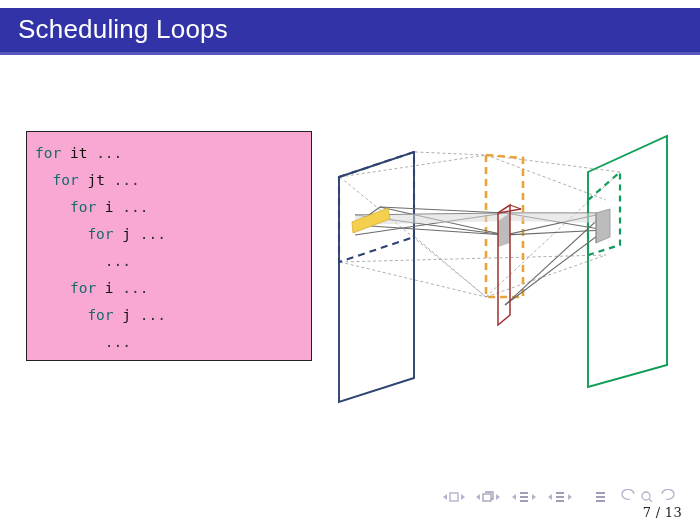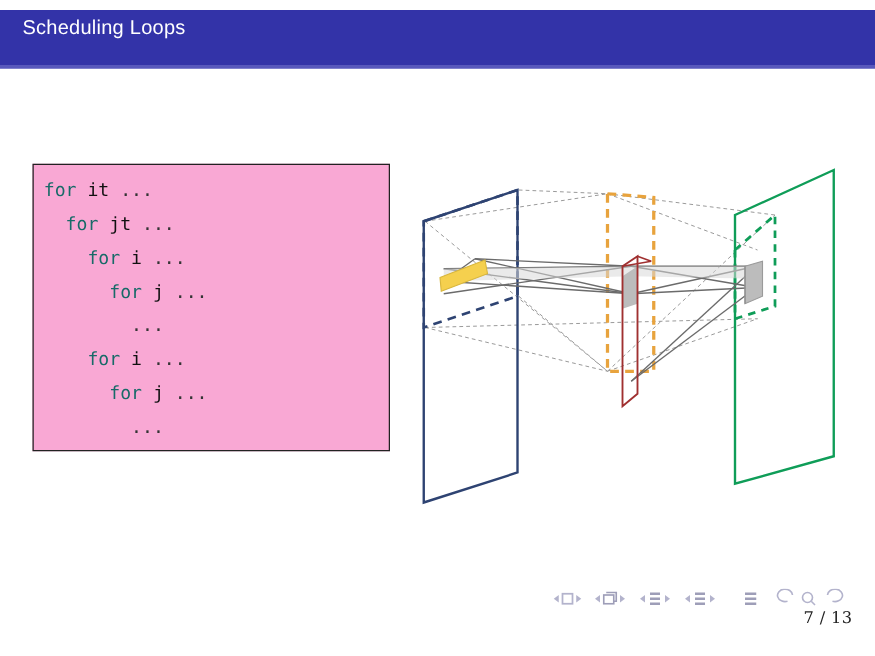--- a/index.html
+++ b/index.html
@@ -30,21 +30,21 @@
     top: 52px;
     width: 700px;
     height: 3px;
     background: #3b3bb0;
     opacity: 0.85;
   }
   #slide-title {
     position: absolute;
     left: 18px;
     top: 14px;
-    font-size: 16px;
+    font-size: 26px;
     color: #ffffff;
     letter-spacing: 0.2px;
     font-family: "Liberation Sans", sans-serif;
     white-space: nowrap;
   }
 
   
   #code-block {
     position: absolute;
     left: 26px;
@@ -78,21 +78,21 @@
     top: 125px;
     width: 370px;
     height: 295px;
   }
   #diagram svg { display: block; }
 
   
   #footer-nav {
     position: absolute;
     left: 440px;
-    top: 471px;
+    top: 489px;
     width: 250px;
     height: 34px;
   }
   .navsym {
     position: absolute;
     top: 0;
     width: 30px;
     height: 16px;
   }
   #page-number {

